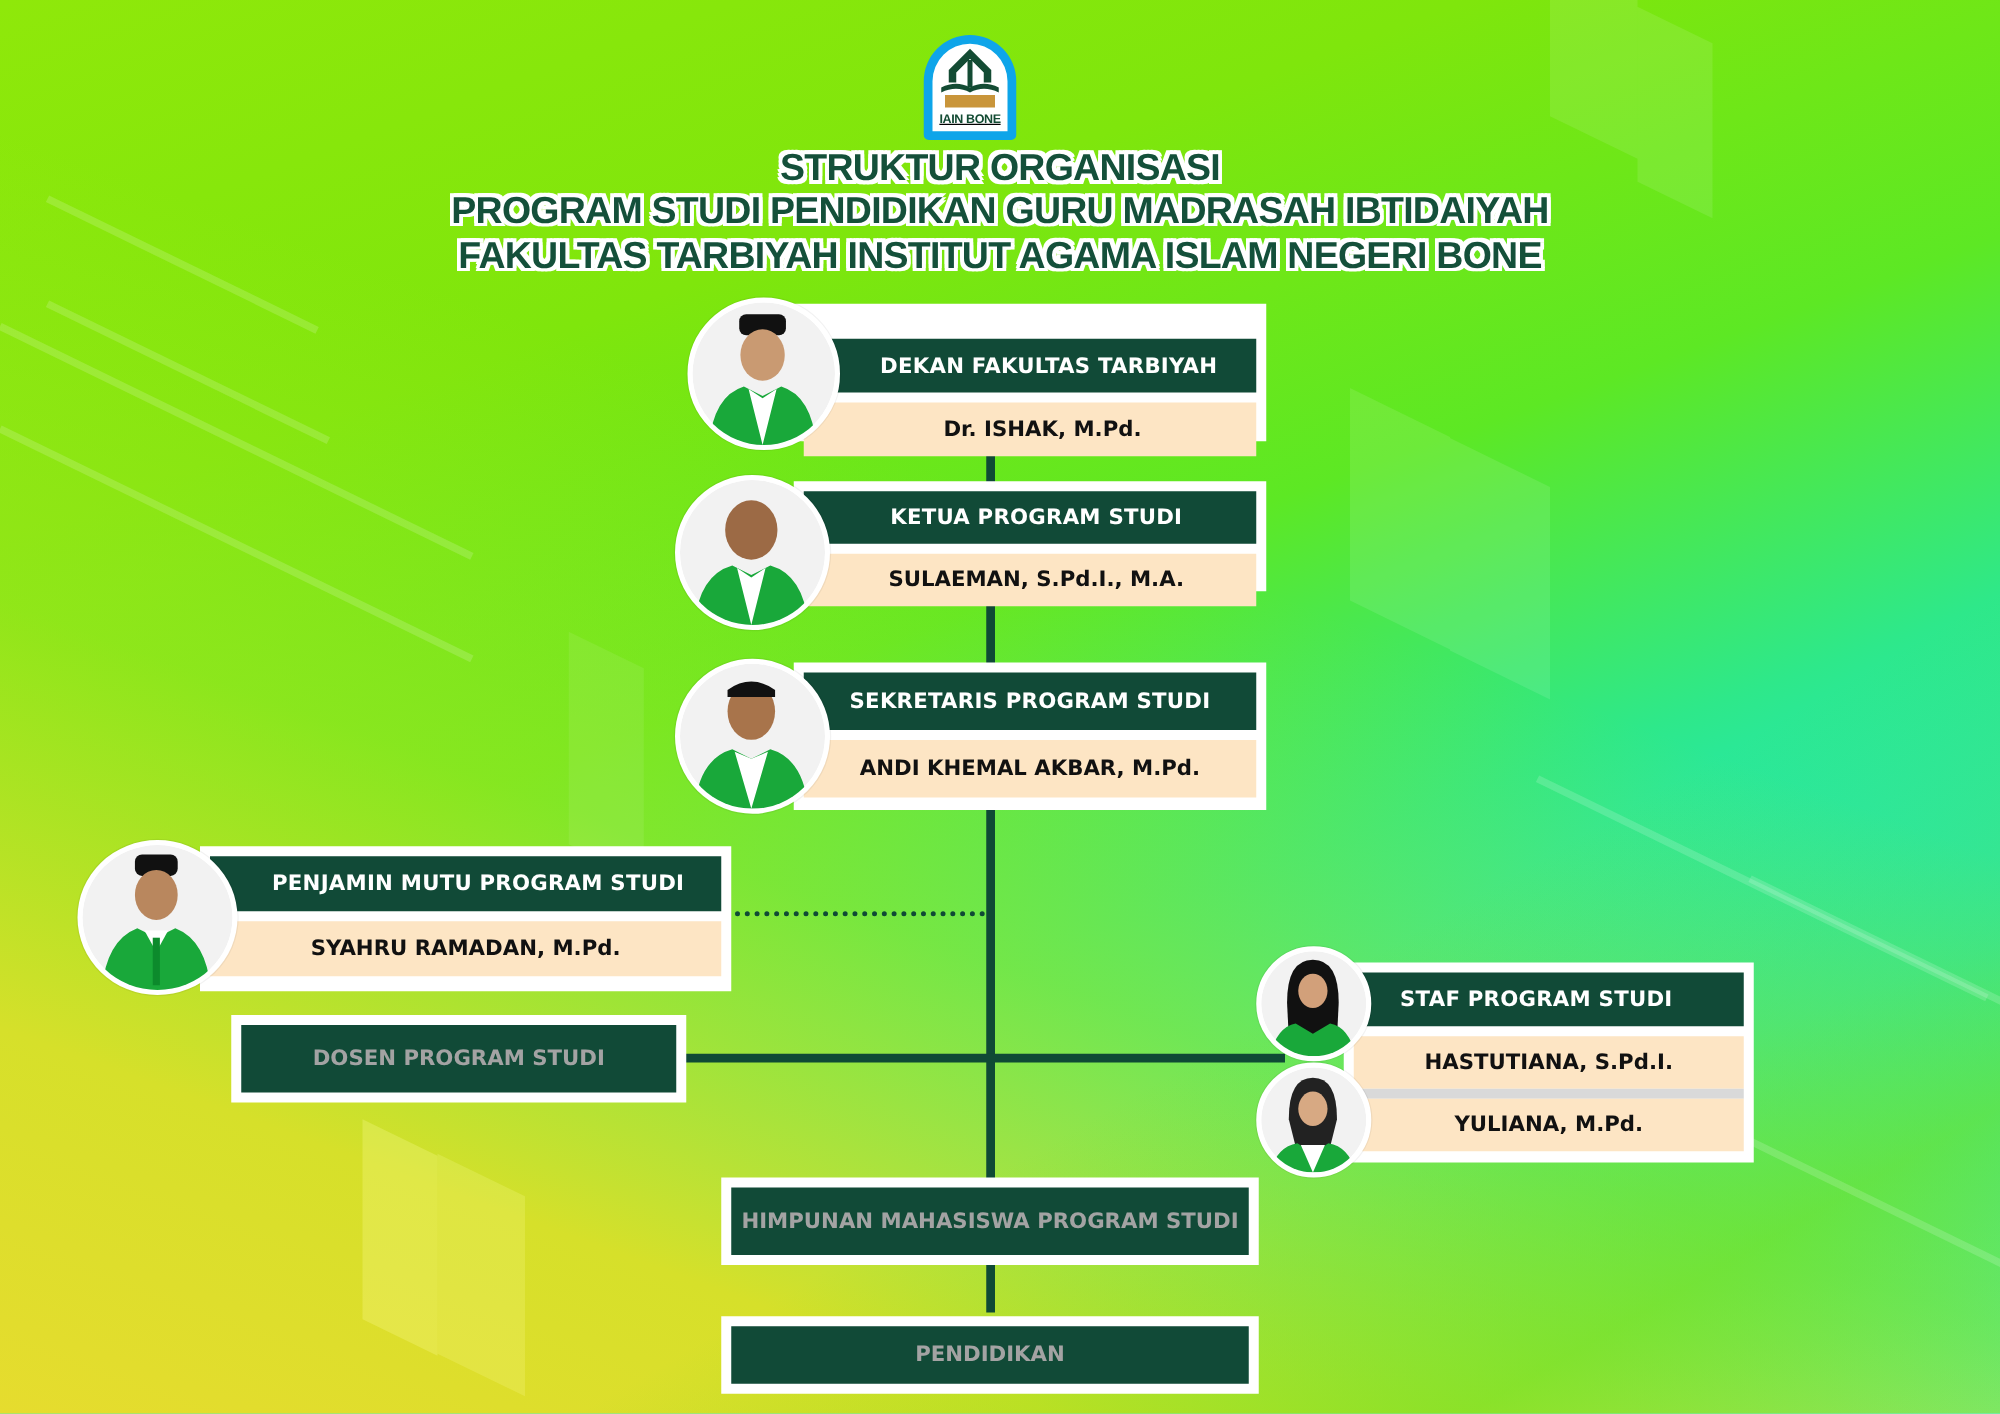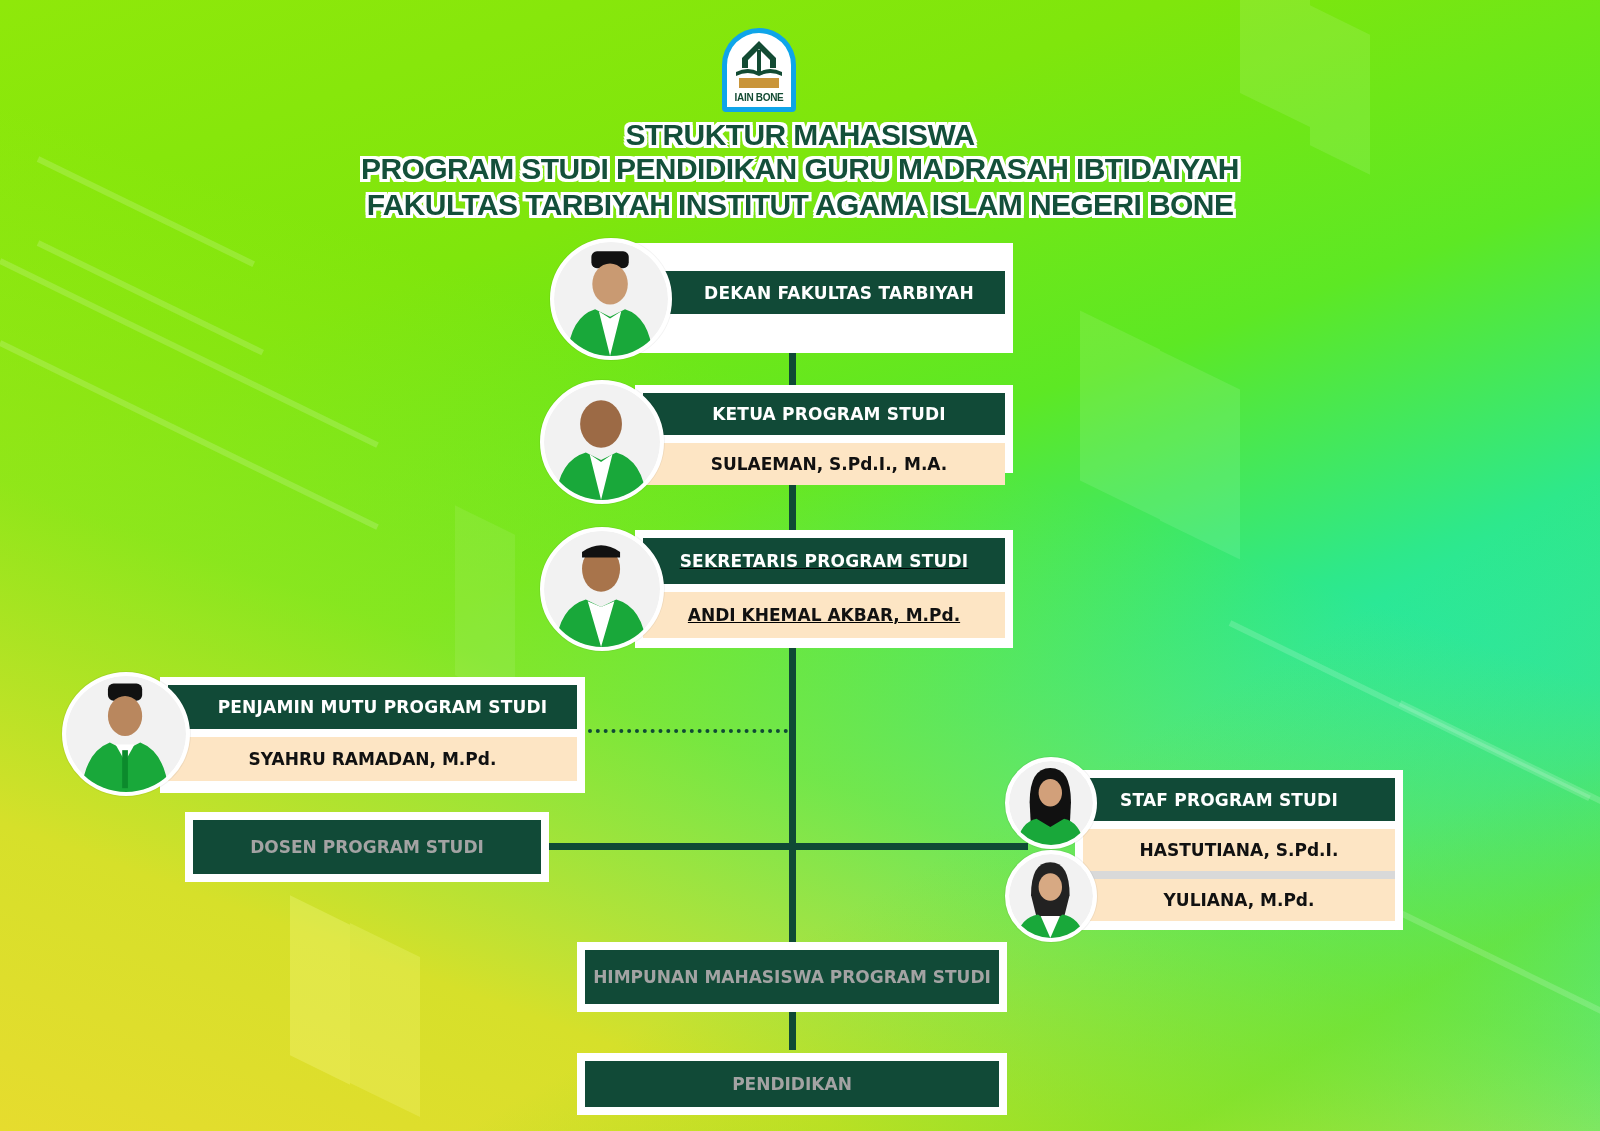--- a/index.html
+++ b/index.html
@@ -25,24 +25,25 @@
     position: absolute; height: 6px; background: rgba(255,255,255,0.16);
     transform-origin: left center; pointer-events: none;
   }
   .panel {
     position: absolute; background: rgba(255,255,255,0.10);
     transform: skewY(26deg); pointer-events: none;
   }
 
   
   .logo {
-    position: absolute; left: 722px; top: 28px; width: 74px; height: 84px;
-    background: #fff; border: 5px solid #0ea5e9; border-radius: 37px 37px 4px 4px;
+    position: absolute; left: 739px; top: 28px; width: 74px; height: 84px;
+    background: #fff; border: 7px solid #0ea5e9; border-radius: 37px 37px 4px 4px;
     display: flex; flex-direction: column; align-items: center; justify-content: flex-end;
     padding-bottom: 4px;
+    text-decoration: underline;
   }
   .logo svg { margin-bottom: 2px; }
   .logo-text { font-family: "Liberation Sans", sans-serif; font-size: 10px; font-weight: bold; color: #134b33; letter-spacing: -0.3px; }
 
   
   .title {
     position: absolute; left: 0; width: 1600px; text-align: center;
     font-family: "Liberation Sans", sans-serif; font-weight: bold; color: #14503a;
     letter-spacing: -0.6px;
     text-shadow:
@@ -114,30 +115,31 @@
 <div class="logo">
   <svg width="58" height="52" viewBox="0 0 58 52">
     <path d="M29 3 L46 20 L46 30 L40 30 L40 22 L29 11 L18 22 L18 30 L12 30 L12 20 Z" fill="#134b33"></path>
     <rect x="27" y="12" width="4" height="22" fill="#134b33"></rect>
     <path d="M6 34 Q18 28 29 34 Q40 28 52 34 L52 38 Q40 32 29 38 Q18 32 6 38 Z" fill="#134b33"></path>
     <rect x="9" y="40" width="40" height="10" fill="#c9953a"></rect>
   </svg>
   <span class="logo-text">IAIN BONE</span>
 </div>
 
-<div class="title t1">STRUKTUR MAHASISWA</div>
+<div class="title t1">STRUKTUR ORGANISASI</div>
 <div class="title t2">PROGRAM STUDI PENDIDIKAN GURU MADRASAH IBTIDAIYAH</div>
 <div class="title t3">FAKULTAS TARBIYAH INSTITUT AGAMA ISLAM NEGERI BONE</div>
 
 <div class="line" style="left:789px; top:350px; width:7px; height:700px;"></div>
 <div class="line" style="left:548px; top:843px; width:480px; height:7px;"></div>
 <div class="dotted" style="left:588px; top:729px; width:200px;"></div>
 
 <div class="card" style="left:635px; top:243px; width:378px; height:110px;">
   <div class="role" style="height:43px; padding-left:30px;margin-top:20px;">DEKAN  FAKULTAS TARBIYAH</div>
+  <div class="name" style="height:43px; padding-left:20px;">Dr. ISHAK, M.Pd.</div>
 </div>
 <div class="avatar" style="left:550px; top:238px; width:122px; height:122px;">
   <div class="photo-bg"></div>
   <svg viewBox="0 0 122 122" width="114" height="114">
     <rect x="40" y="10" width="40" height="18" rx="6" fill="#111"></rect>
     <ellipse cx="60" cy="45" rx="19" ry="22" fill="#c99a72"></ellipse>
     <path d="M14 122 Q18 80 44 72 L60 80 L76 72 Q102 80 106 122 Z" fill="#19a83a"></path>
     <path d="M48 74 L60 122 L72 74 L60 82 Z" fill="#fff"></path>
   </svg>
 </div>
@@ -148,21 +150,21 @@
 </div>
 <div class="avatar" style="left:540px; top:380px; width:124px; height:124px;">
   <div class="photo-bg"></div>
   <svg viewBox="0 0 122 122" width="116" height="116">
     <ellipse cx="60" cy="42" rx="22" ry="25" fill="#9c6a45"></ellipse>
     <path d="M12 122 Q16 80 44 72 L60 80 L76 72 Q104 80 108 122 Z" fill="#19a83a"></path>
     <path d="M48 74 L60 122 L72 74 L60 82 Z" fill="#fff"></path>
   </svg>
 </div>
 
-<div class="card" style="left:635px; top:530px; width:378px; height:118px;text-decoration:underline;">
+<div class="card" style="left:635px; top:530px; width:378px; height:118px;">
   <div class="role" style="height:46px;">SEKRETARIS PROGRAM STUDI</div>
   <div class="name" style="height:46px;">ANDI KHEMAL AKBAR, M.Pd.</div>
 </div>
 <div class="avatar" style="left:540px; top:527px; width:124px; height:124px;">
   <div class="photo-bg"></div>
   <svg viewBox="0 0 122 122" width="116" height="116">
     <ellipse cx="60" cy="40" rx="20" ry="24" fill="#a8744b"></ellipse>
     <path d="M40 22 Q60 8 80 22 L80 28 L40 28 Z" fill="#111"></path>
     <path d="M12 122 Q16 80 44 72 L60 80 L76 72 Q104 80 108 122 Z" fill="#19a83a"></path>
     <path d="M46 74 L60 122 L74 74 L60 80 Z" fill="#fff"></path>

